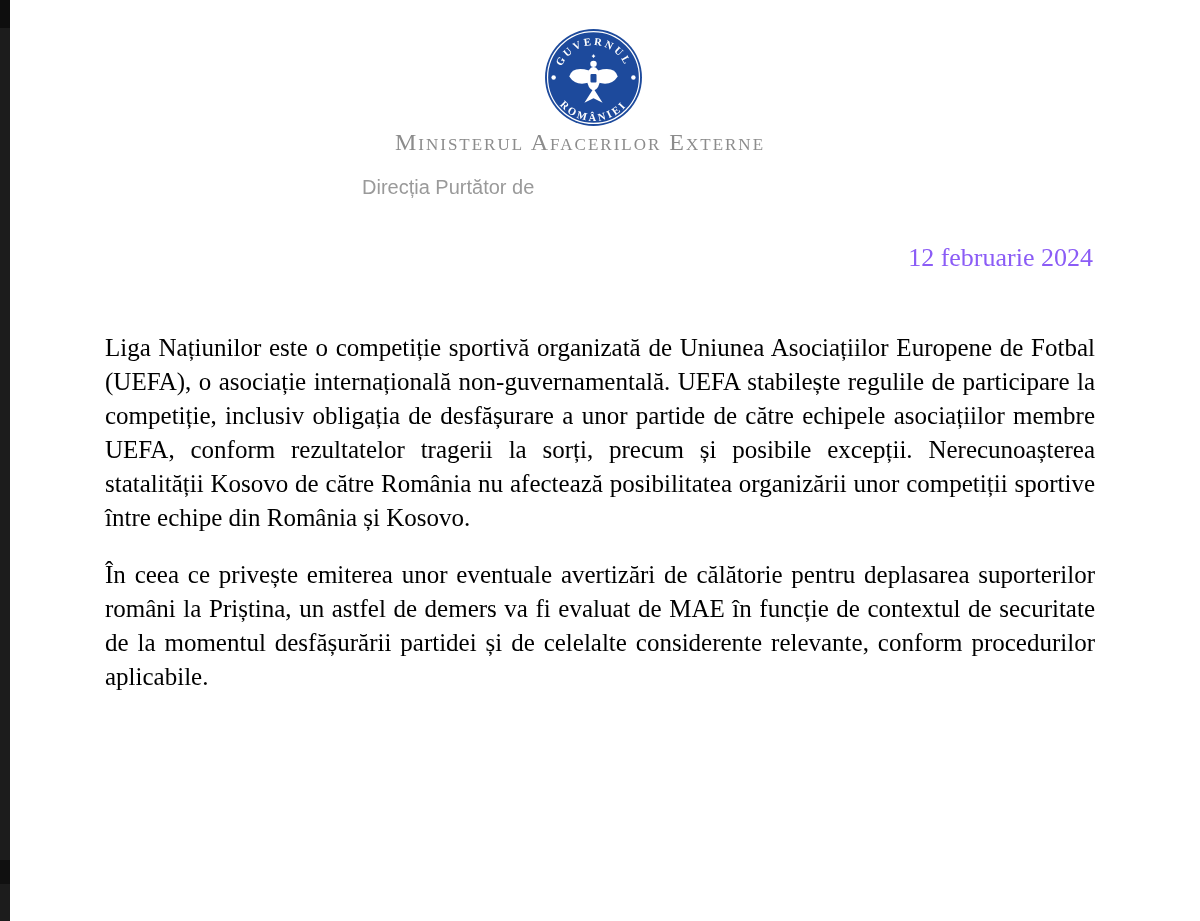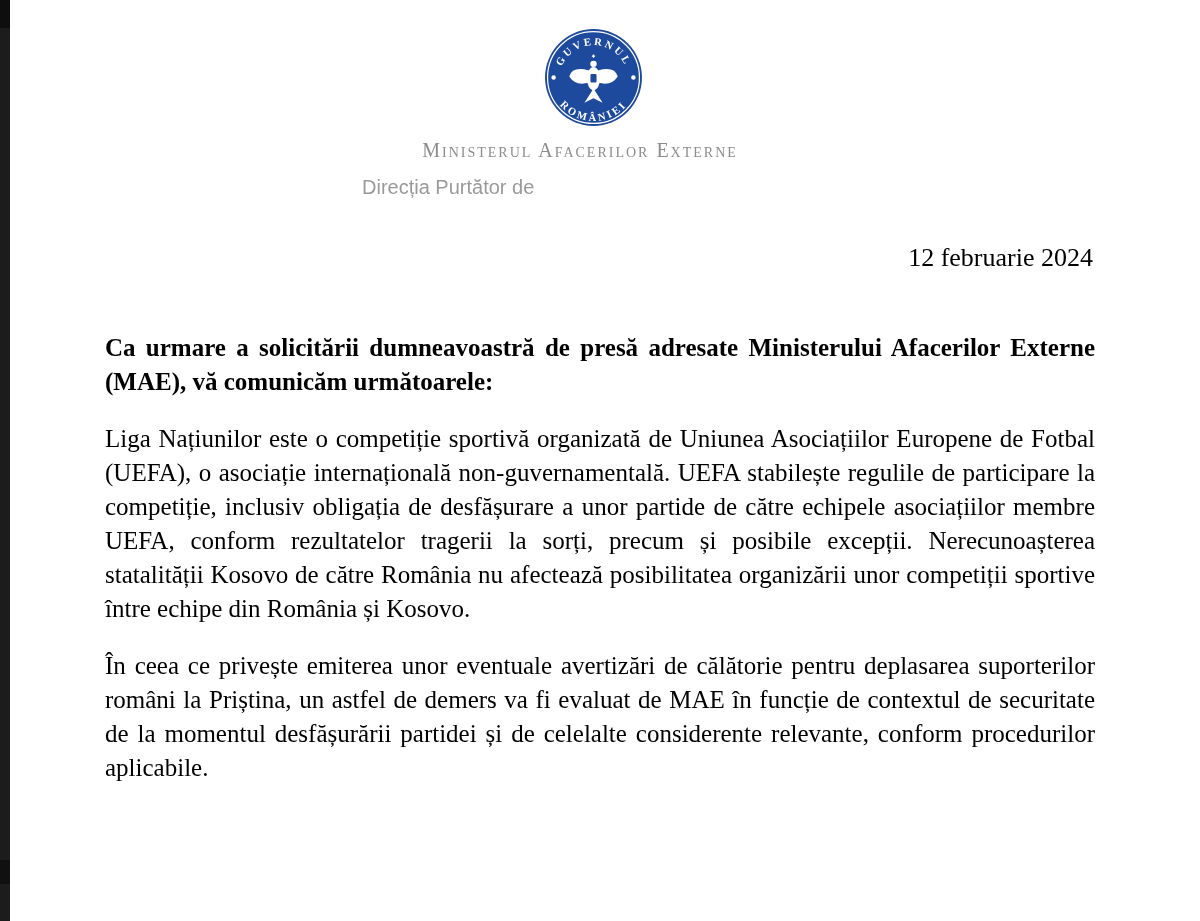--- a/index.html
+++ b/index.html
@@ -31,45 +31,45 @@
   }
 
   
   .seal {
     position: absolute;
     left: 543px; top: 27px;
     width: 101px; height: 101px;
   }
   .ministry {
     position: absolute;
-    left: 280px; top: 139px;
+    left: 280px; top: 129px;
     width: 600px;
     text-align: center;
     font-family: "Liberation Serif", serif;
     font-variant: small-caps;
     letter-spacing: 2px;
-    font-size: 20px;
+    font-size: 24px;
     color: #8c8c8c;
   }
   .department {
     position: absolute;
     left: 362px; top: 176px;
     font-family: Liberation Sans, sans-serif;
     font-size: 20px;
     color: #9a9a9a;
   }
 
   
   .doc-date {
     position: absolute;
     left: 793px; top: 243px;
     width: 300px;
     text-align: right;
     font-size: 26px;
-    color: #000000;
+    color: #8b5cf6;
   }
 
   
   .letter {
     position: absolute;
     left: 105px; top: 331px;
     width: 990px;
     font-size: 25px;
     line-height: 34px;
     color: #000000;
@@ -113,16 +113,15 @@
   </g>
   <rect x="47" y="46.5" width="6" height="8.5" rx="1" fill="#1d4a9c"></rect>
 </svg>
 
 <div class="ministry">Ministerul Afacerilor Externe</div>
 <div class="department">Direcția Purtător de</div>
 
 <div class="doc-date">12 februarie 2024</div>
 
 <div class="letter">
-  <p class="intro">Ca urmare a solicitării dumneavoastră de presă adresate Ministerului Afacerilor Externe (MAE), vă comunicăm următoarele:</p>
   <p>Liga Națiunilor este o competiție sportivă organizată de Uniunea Asociațiilor Europene de Fotbal (UEFA), o asociație internațională non-guvernamentală. UEFA stabilește regulile de participare la competiție, inclusiv obligația de desfășurare a unor partide de către echipele asociațiilor membre UEFA, conform rezultatelor tragerii la sorți, precum și posibile excepții. Nerecunoașterea statalității Kosovo de către România nu afectează posibilitatea organizării unor competiții sportive între echipe din România și Kosovo.</p>
   <p>În ceea ce privește emiterea unor eventuale avertizări de călătorie pentru deplasarea suporterilor români la Priștina, un astfel de demers va fi evaluat de MAE în funcție de contextul de securitate de la momentul desfășurării partidei și de celelalte considerente relevante, conform procedurilor aplicabile.</p>
 </div>
 
 </body></html>

